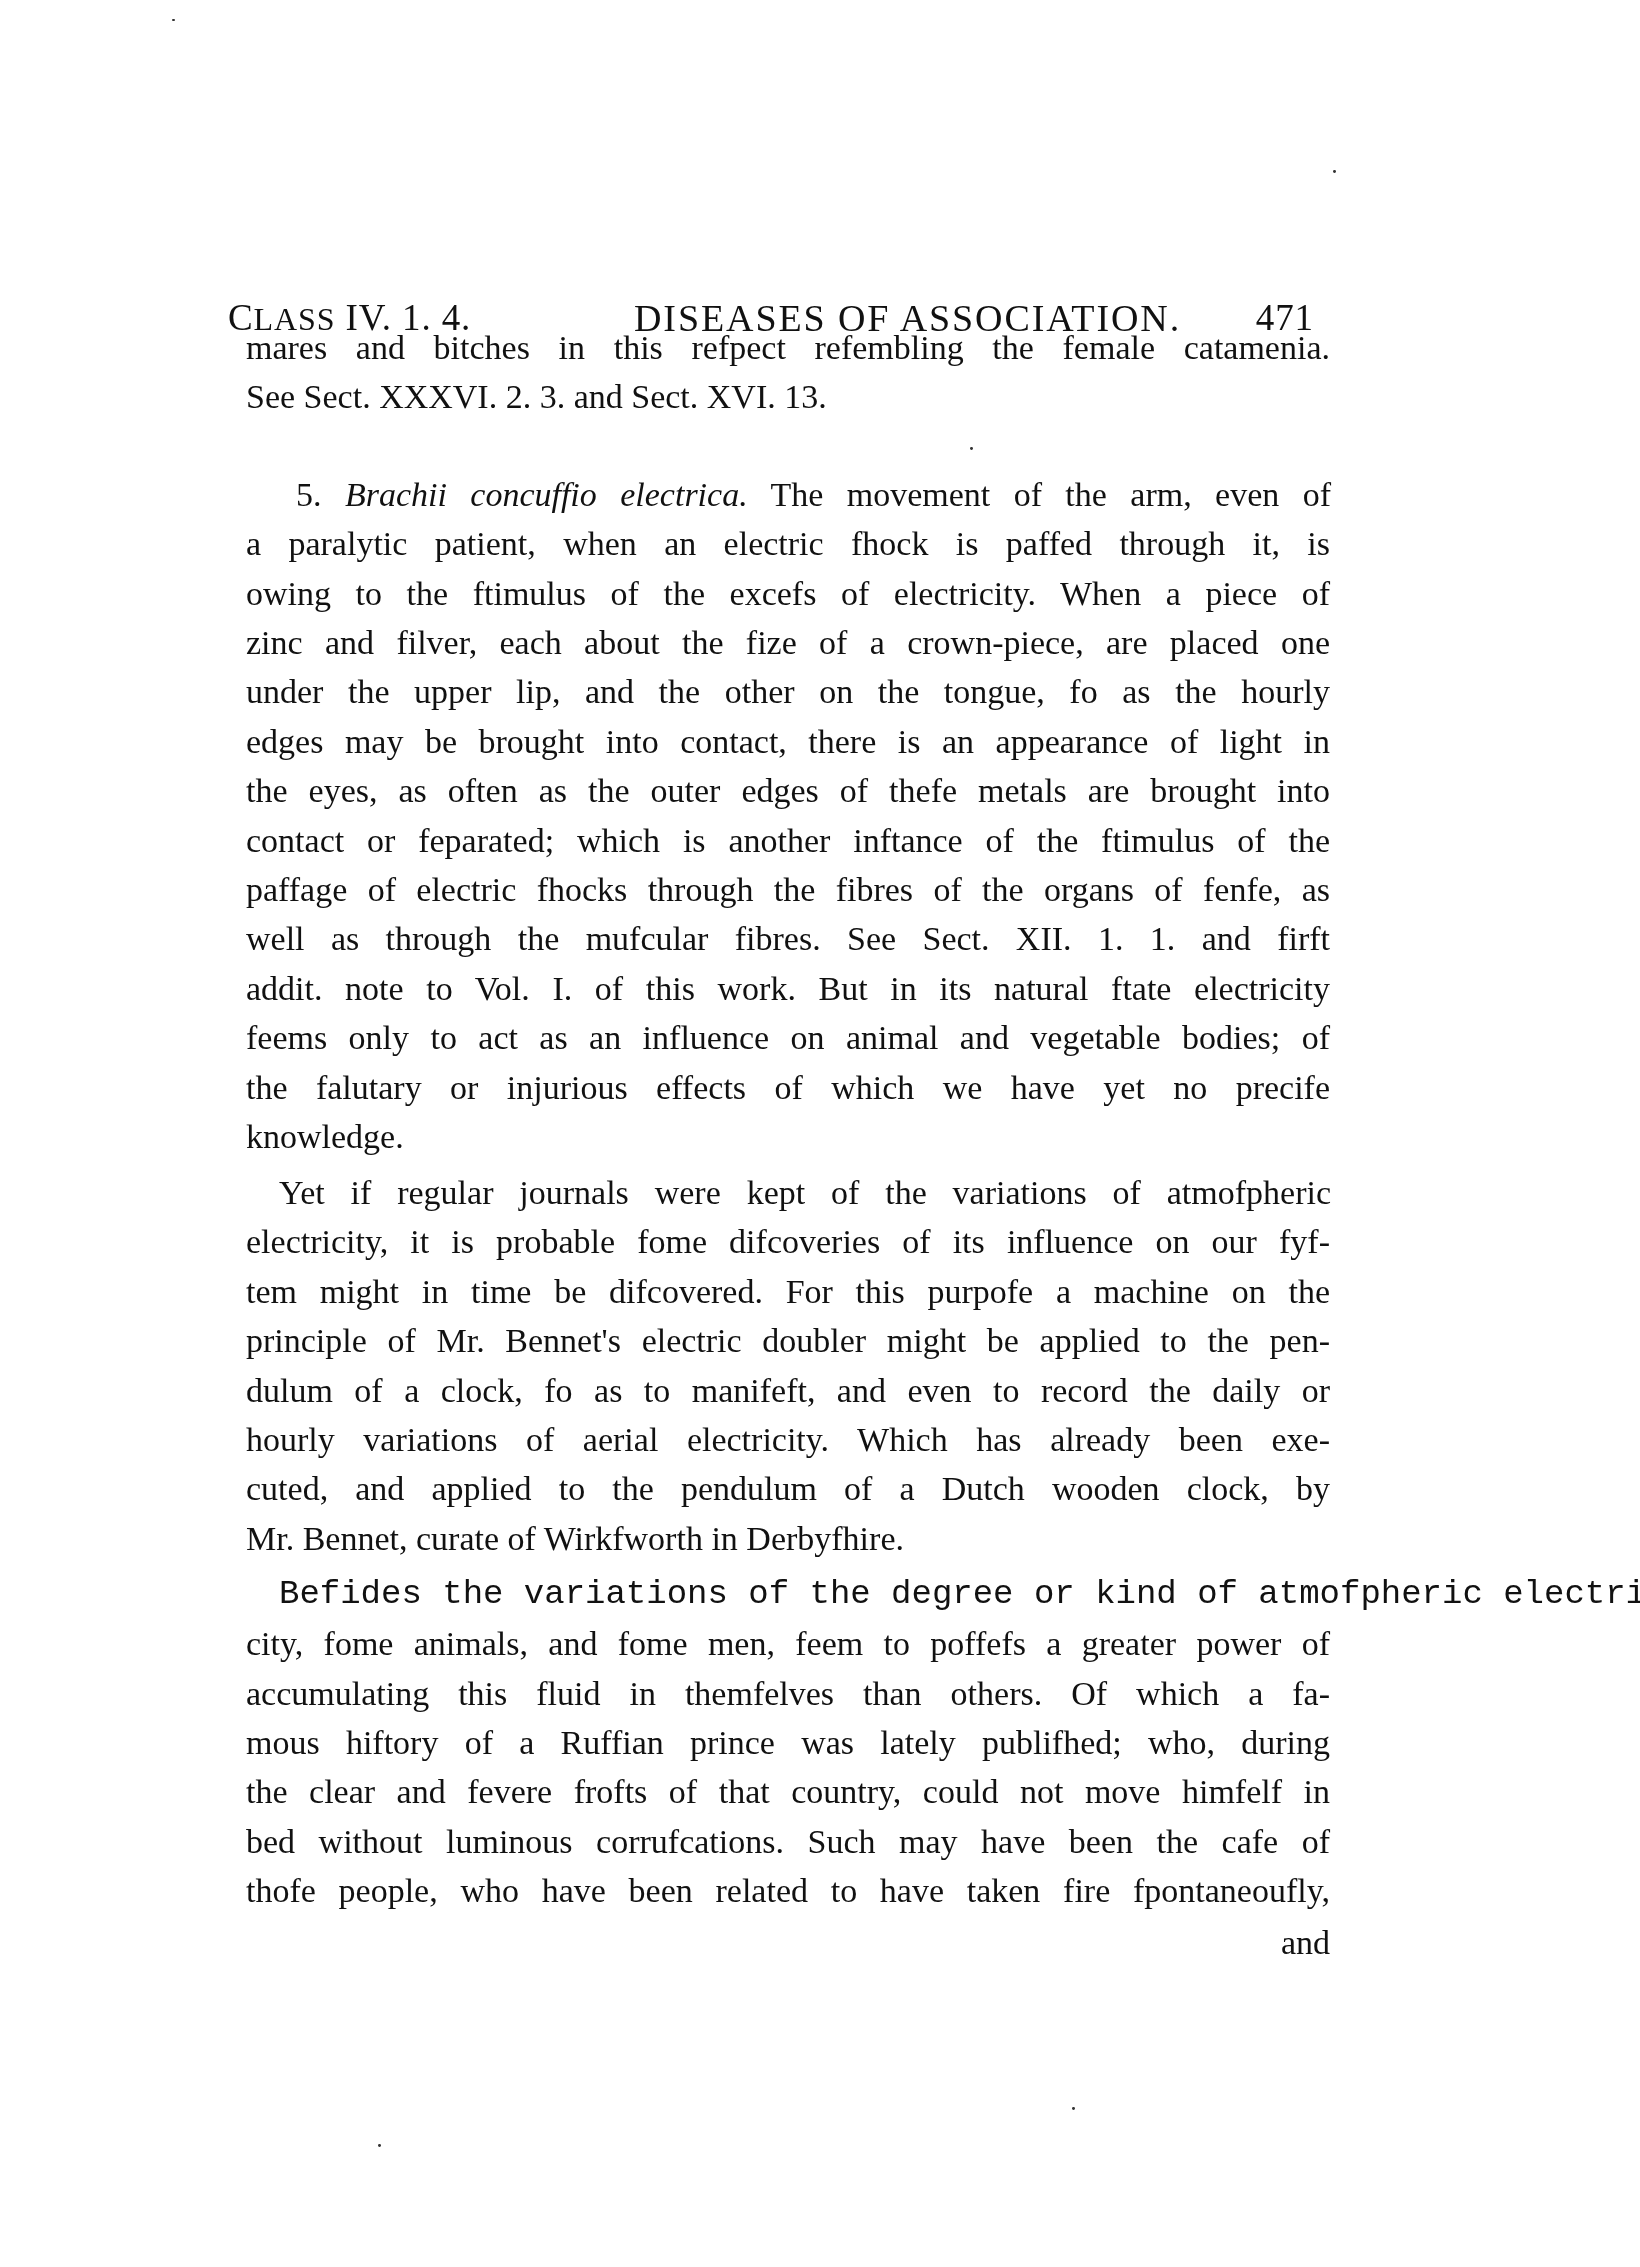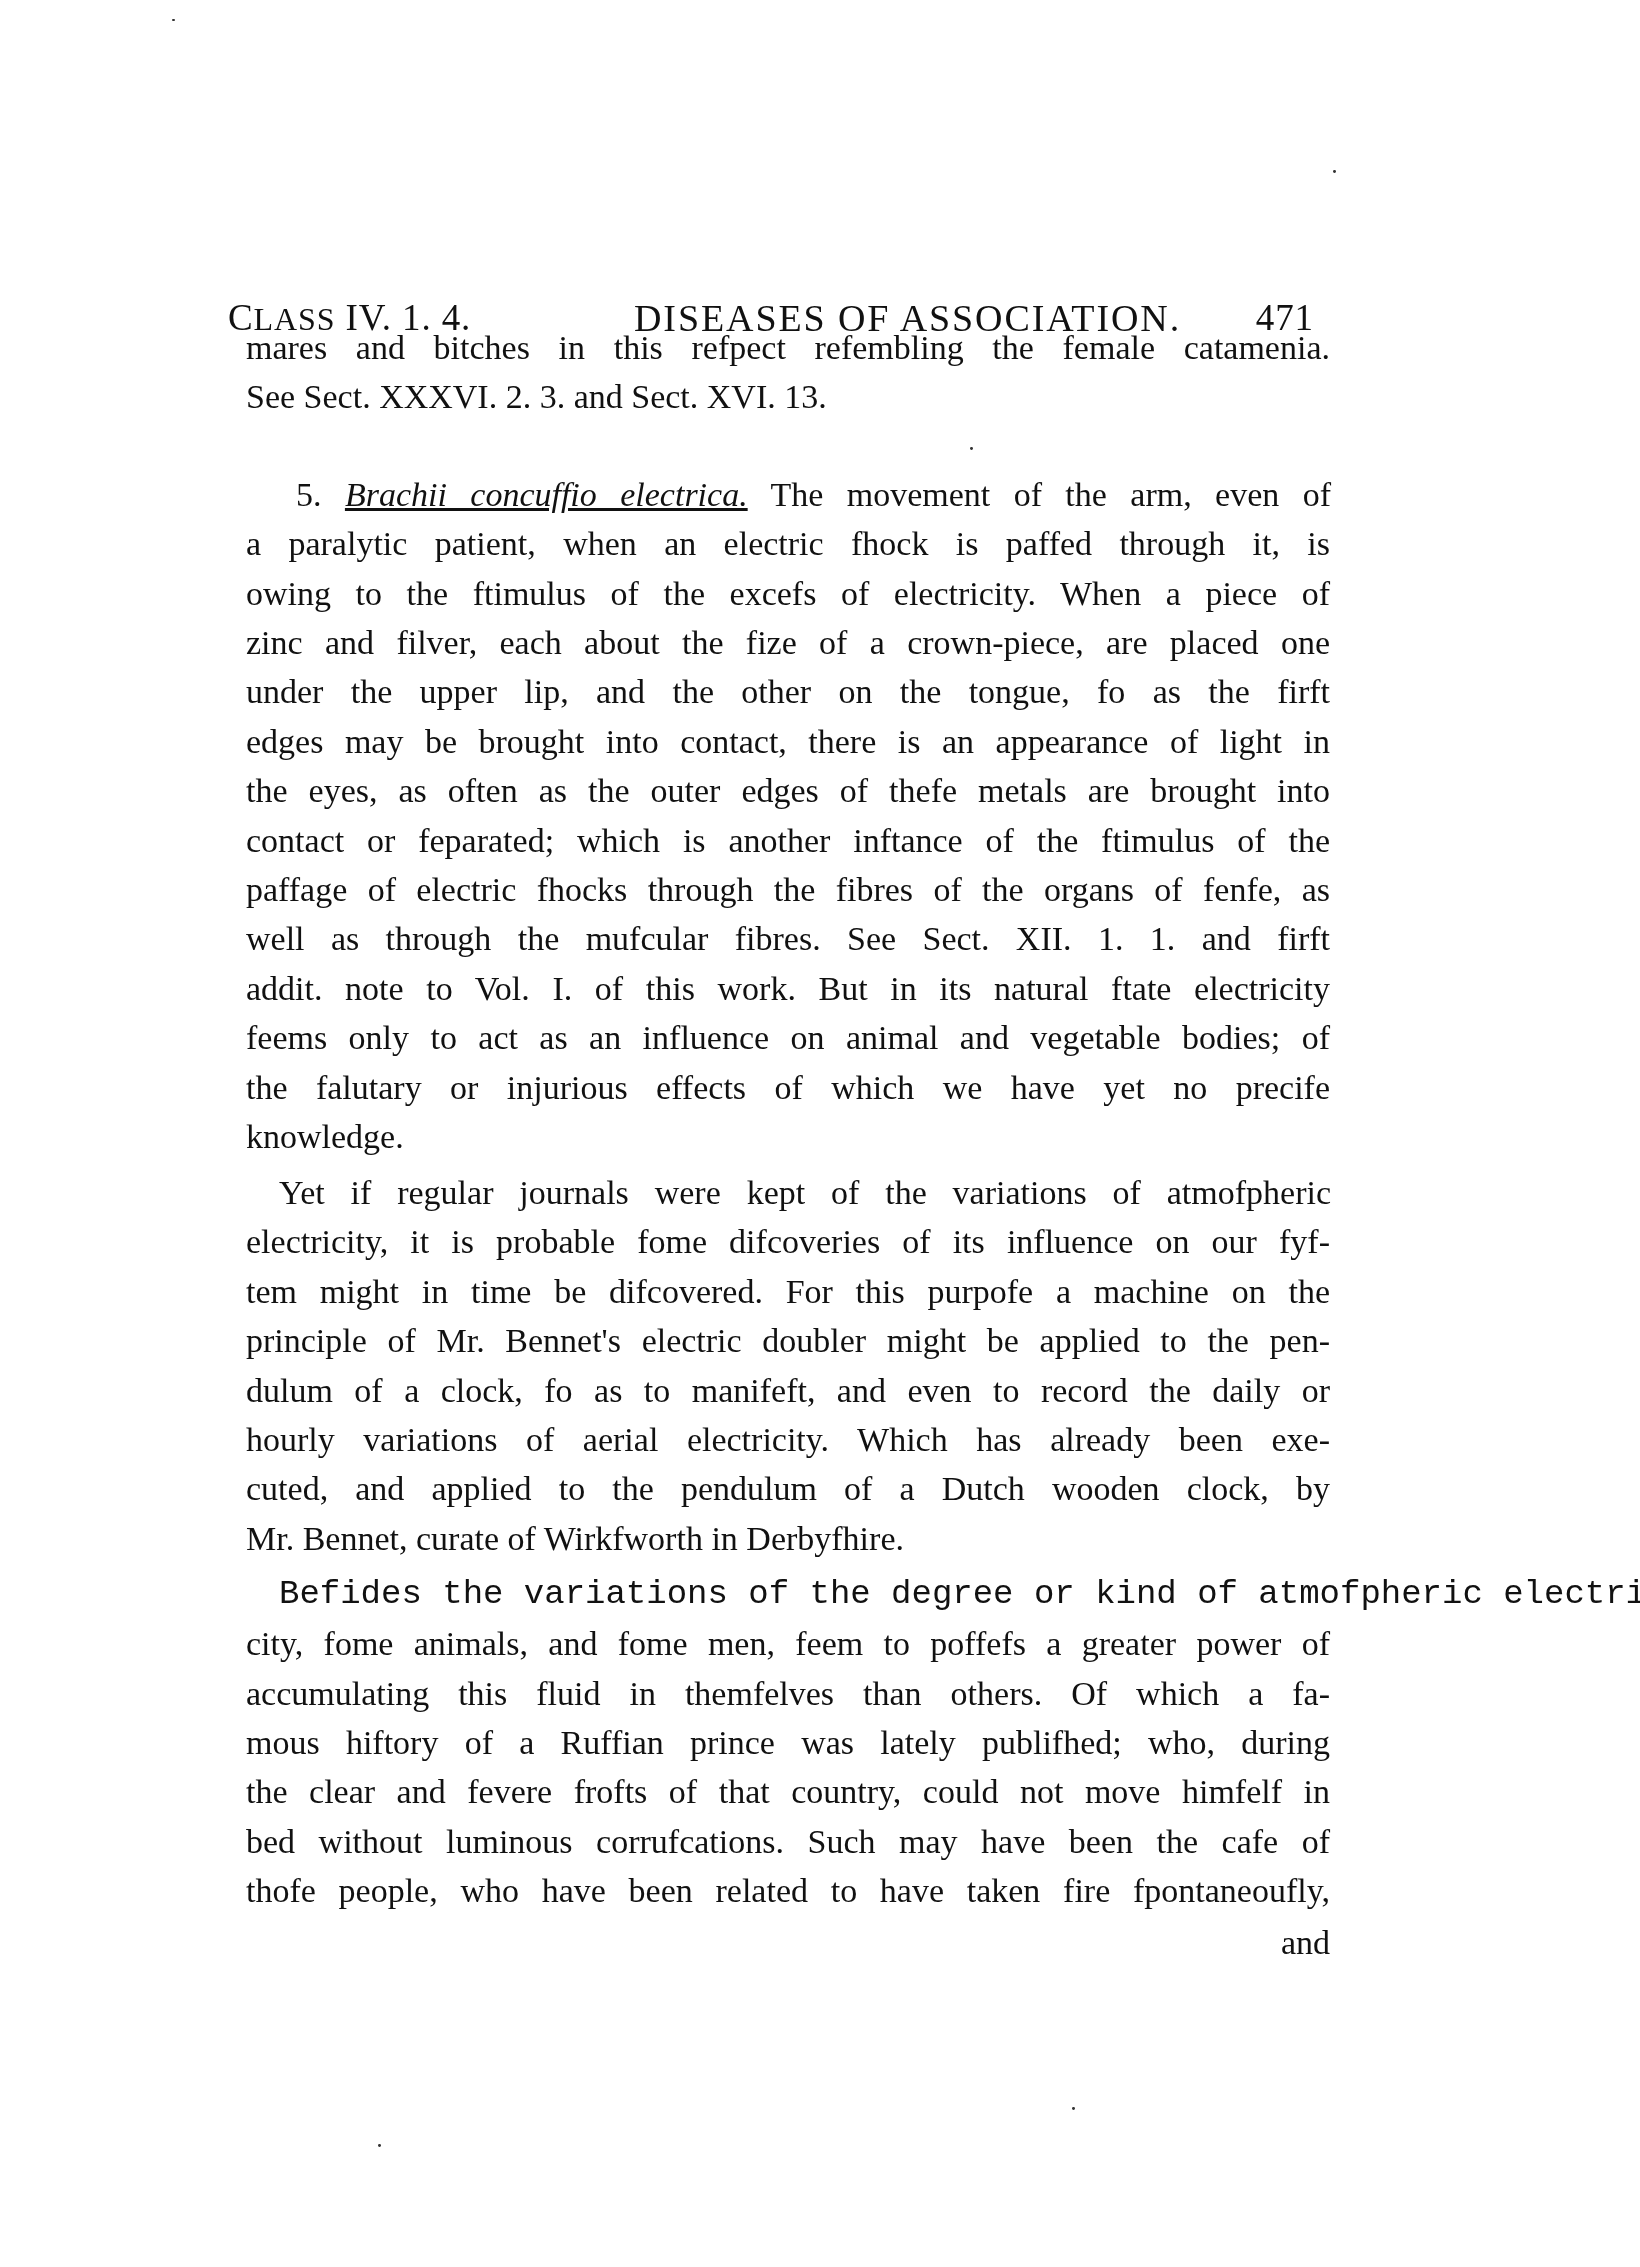--- a/index.html
+++ b/index.html
@@ -9,42 +9,42 @@
   .running-head { position:absolute; left:228px; top:296px; width:1086px; height:47px;
                   font-size:37px; letter-spacing:0.9px;text-align:center; }
   .rh-left { position:absolute; left:0; top:0; white-space:nowrap; }
   .rh-left .sc { font-size:32px; }
   .rh-title { position:absolute; left:406px; top:0; white-space:nowrap; font-size:38px; letter-spacing:1.9px; }
   .rh-page { position:absolute; right:0; top:0; white-space:nowrap;font-family:Liberation Serif, serif; }
   .line { position:absolute; left:230px; width:1084px; font-size:34px; line-height:47px;
           white-space:nowrap; text-align:justify; text-align-last:justify;margin-left:16px; }
   .line.last { text-align-last:left; }
   .line.right { text-align:left; text-align-last:right; }
-  .ital { font-style:italic;text-decoration:underline; }
+  .ital { font-style:italic; }
   .speck { position:absolute; width:2.8px; height:2.8px; background:#333; border-radius:50%; }
 </style>
 </head>
 <body>
 
 <div class="page">
 
   <div class="running-head">
     <span class="rh-left"><span>C</span><span class="sc">LASS</span> <span>IV. 1. 4.</span></span>
     <span class="rh-title">DISEASES OF ASSOCIATION.</span>
     <span class="rh-page">471</span>
   </div>
 
   <div class="line" style="top:324px">mares and bitches in this refpect refembling the female catamenia.</div>
   <div class="line last" style="top:373px">See Sect. XXXVI. 2. 3. and Sect. XVI. 13.</div>
 
   <div class="line" style="top:471px; left:280px; width:1035px;"><span>5.</span> <span class="ital">Brachii concuffio electrica.</span> <span>The movement of the arm, even of</span></div>
   <div class="line" style="top:520px">a paralytic patient, when an electric fhock is paffed through it, is</div>
   <div class="line" style="top:570px">owing to the ftimulus of the excefs of electricity. When a piece of</div>
   <div class="line" style="top:619px">zinc and filver, each about the fize of a crown-piece, are placed one</div>
-  <div class="line" style="top:668px">under the upper lip, and the other on the tongue, fo as the firft</div>
+  <div class="line" style="top:668px">under the upper lip, and the other on the tongue, fo as the hourly</div>
   <div class="line" style="top:718px">edges may be brought into contact, there is an appearance of light in</div>
   <div class="line" style="top:767px">the eyes, as often as the outer edges of thefe metals are brought into</div>
   <div class="line" style="top:817px">contact or feparated; which is another inftance of the ftimulus of the</div>
   <div class="line" style="top:866px">paffage of electric fhocks through the fibres of the organs of fenfe, as</div>
   <div class="line" style="top:915px">well as through the mufcular fibres. See Sect. XII. 1. 1. and firft</div>
   <div class="line" style="top:965px">addit. note to Vol. I. of this work. But in its natural ftate electricity</div>
   <div class="line" style="top:1014px">feems only to act as an influence on animal and vegetable bodies; of</div>
   <div class="line" style="top:1064px">the falutary or injurious effects of which we have yet no precife</div>
   <div class="line last" style="top:1113px">knowledge.</div>
 

